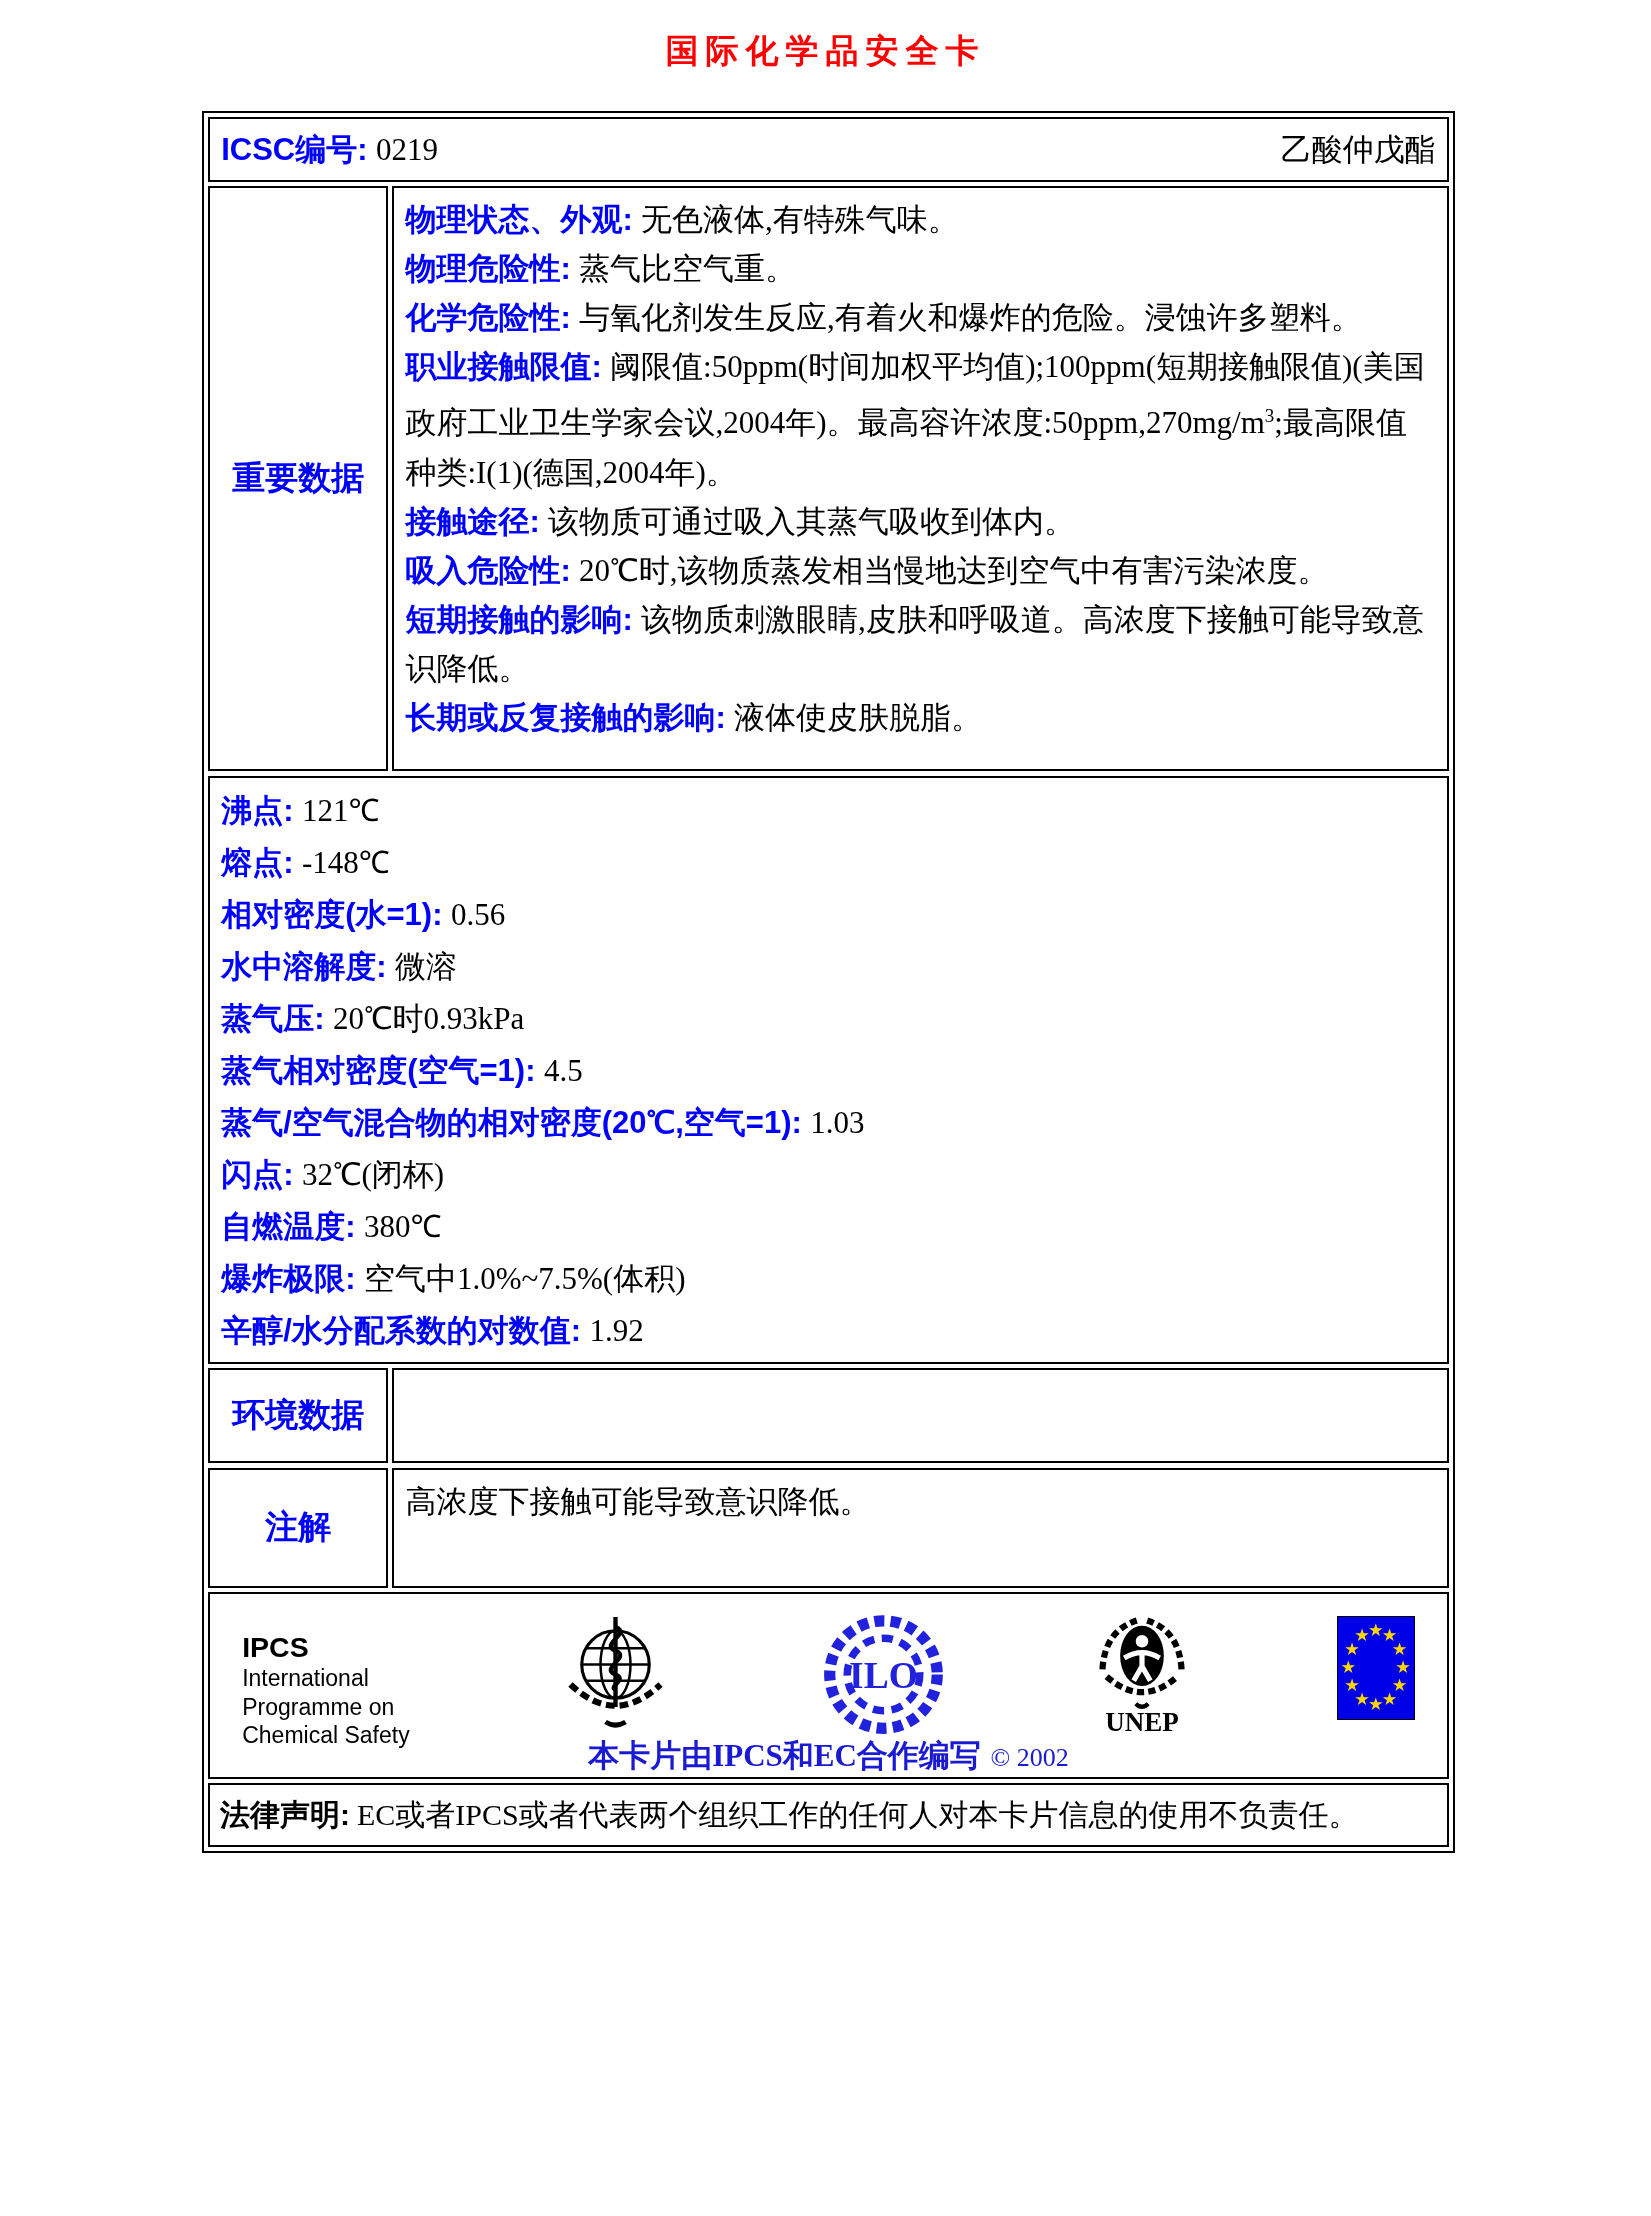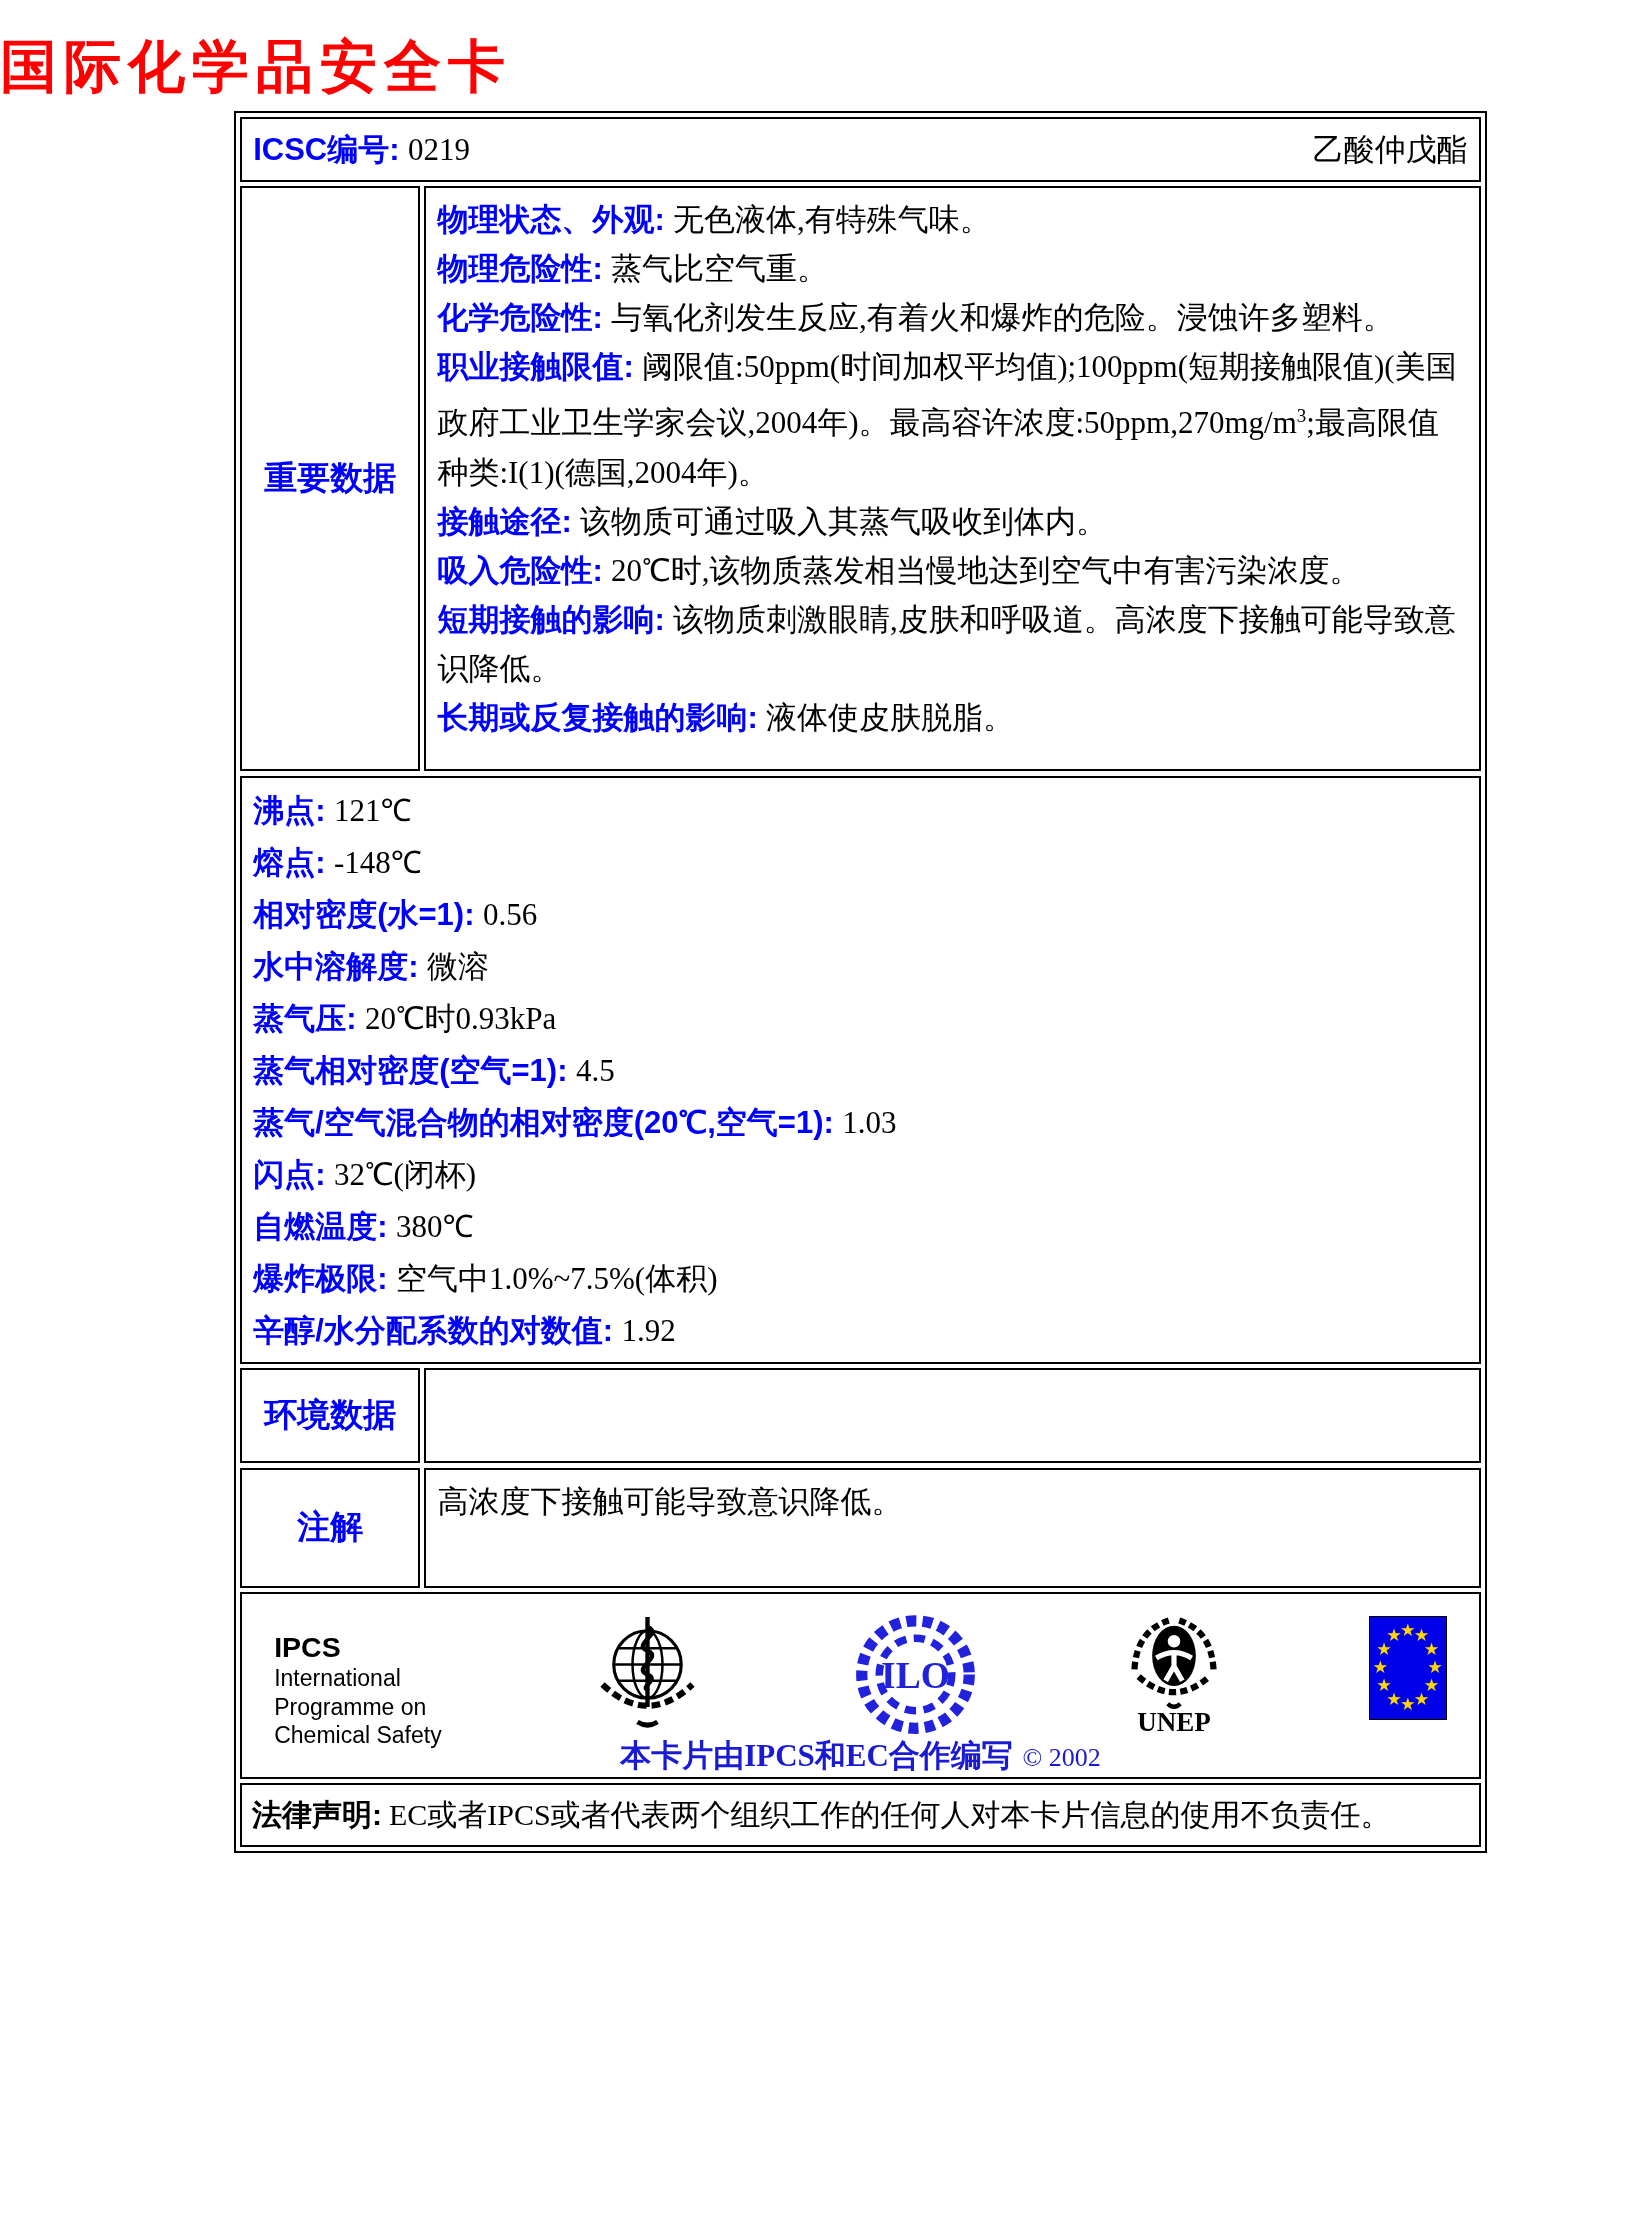--- a/index.html
+++ b/index.html
@@ -4,29 +4,30 @@
 <style>
   * { margin:0; padding:0; box-sizing:border-box; }
   html,body { background:#ffffff; }
   body {
     width:1651px; height:2216px; position:relative;
     font-family:"Liberation Serif", serif;
     color:#000;
   }
   .page-title {
     position:absolute; top:29px; left:0; width:100%;
+    text-align:center;
     font-family:Liberation Sans, sans-serif;
-    font-weight:bold; font-size:57px; letter-spacing:7px;
+    font-weight:bold; font-size:33px; letter-spacing:7px;
     color:var(--title-red, #ff0000);
   }
   .card {
     position:absolute; left:202px; top:111px; width:1253px;
     border:2.8px solid #000; background:#fff;
     padding:4.2px;
-    display:flex; flex-direction:column; gap:4.2px;margin-left:32px;
+    display:flex; flex-direction:column; gap:4.2px;
   }
   .row { display:flex; gap:4.2px; }
   .box { border:2.1px solid #000; background:#fff; }
   .header-box {
     flex:1; min-height:65px;
     display:flex; align-items:center; justify-content:space-between;
     padding:0 11px; font-size:31px;
   }
   .blue-label {
     color:var(--label-blue, #0000ff);

